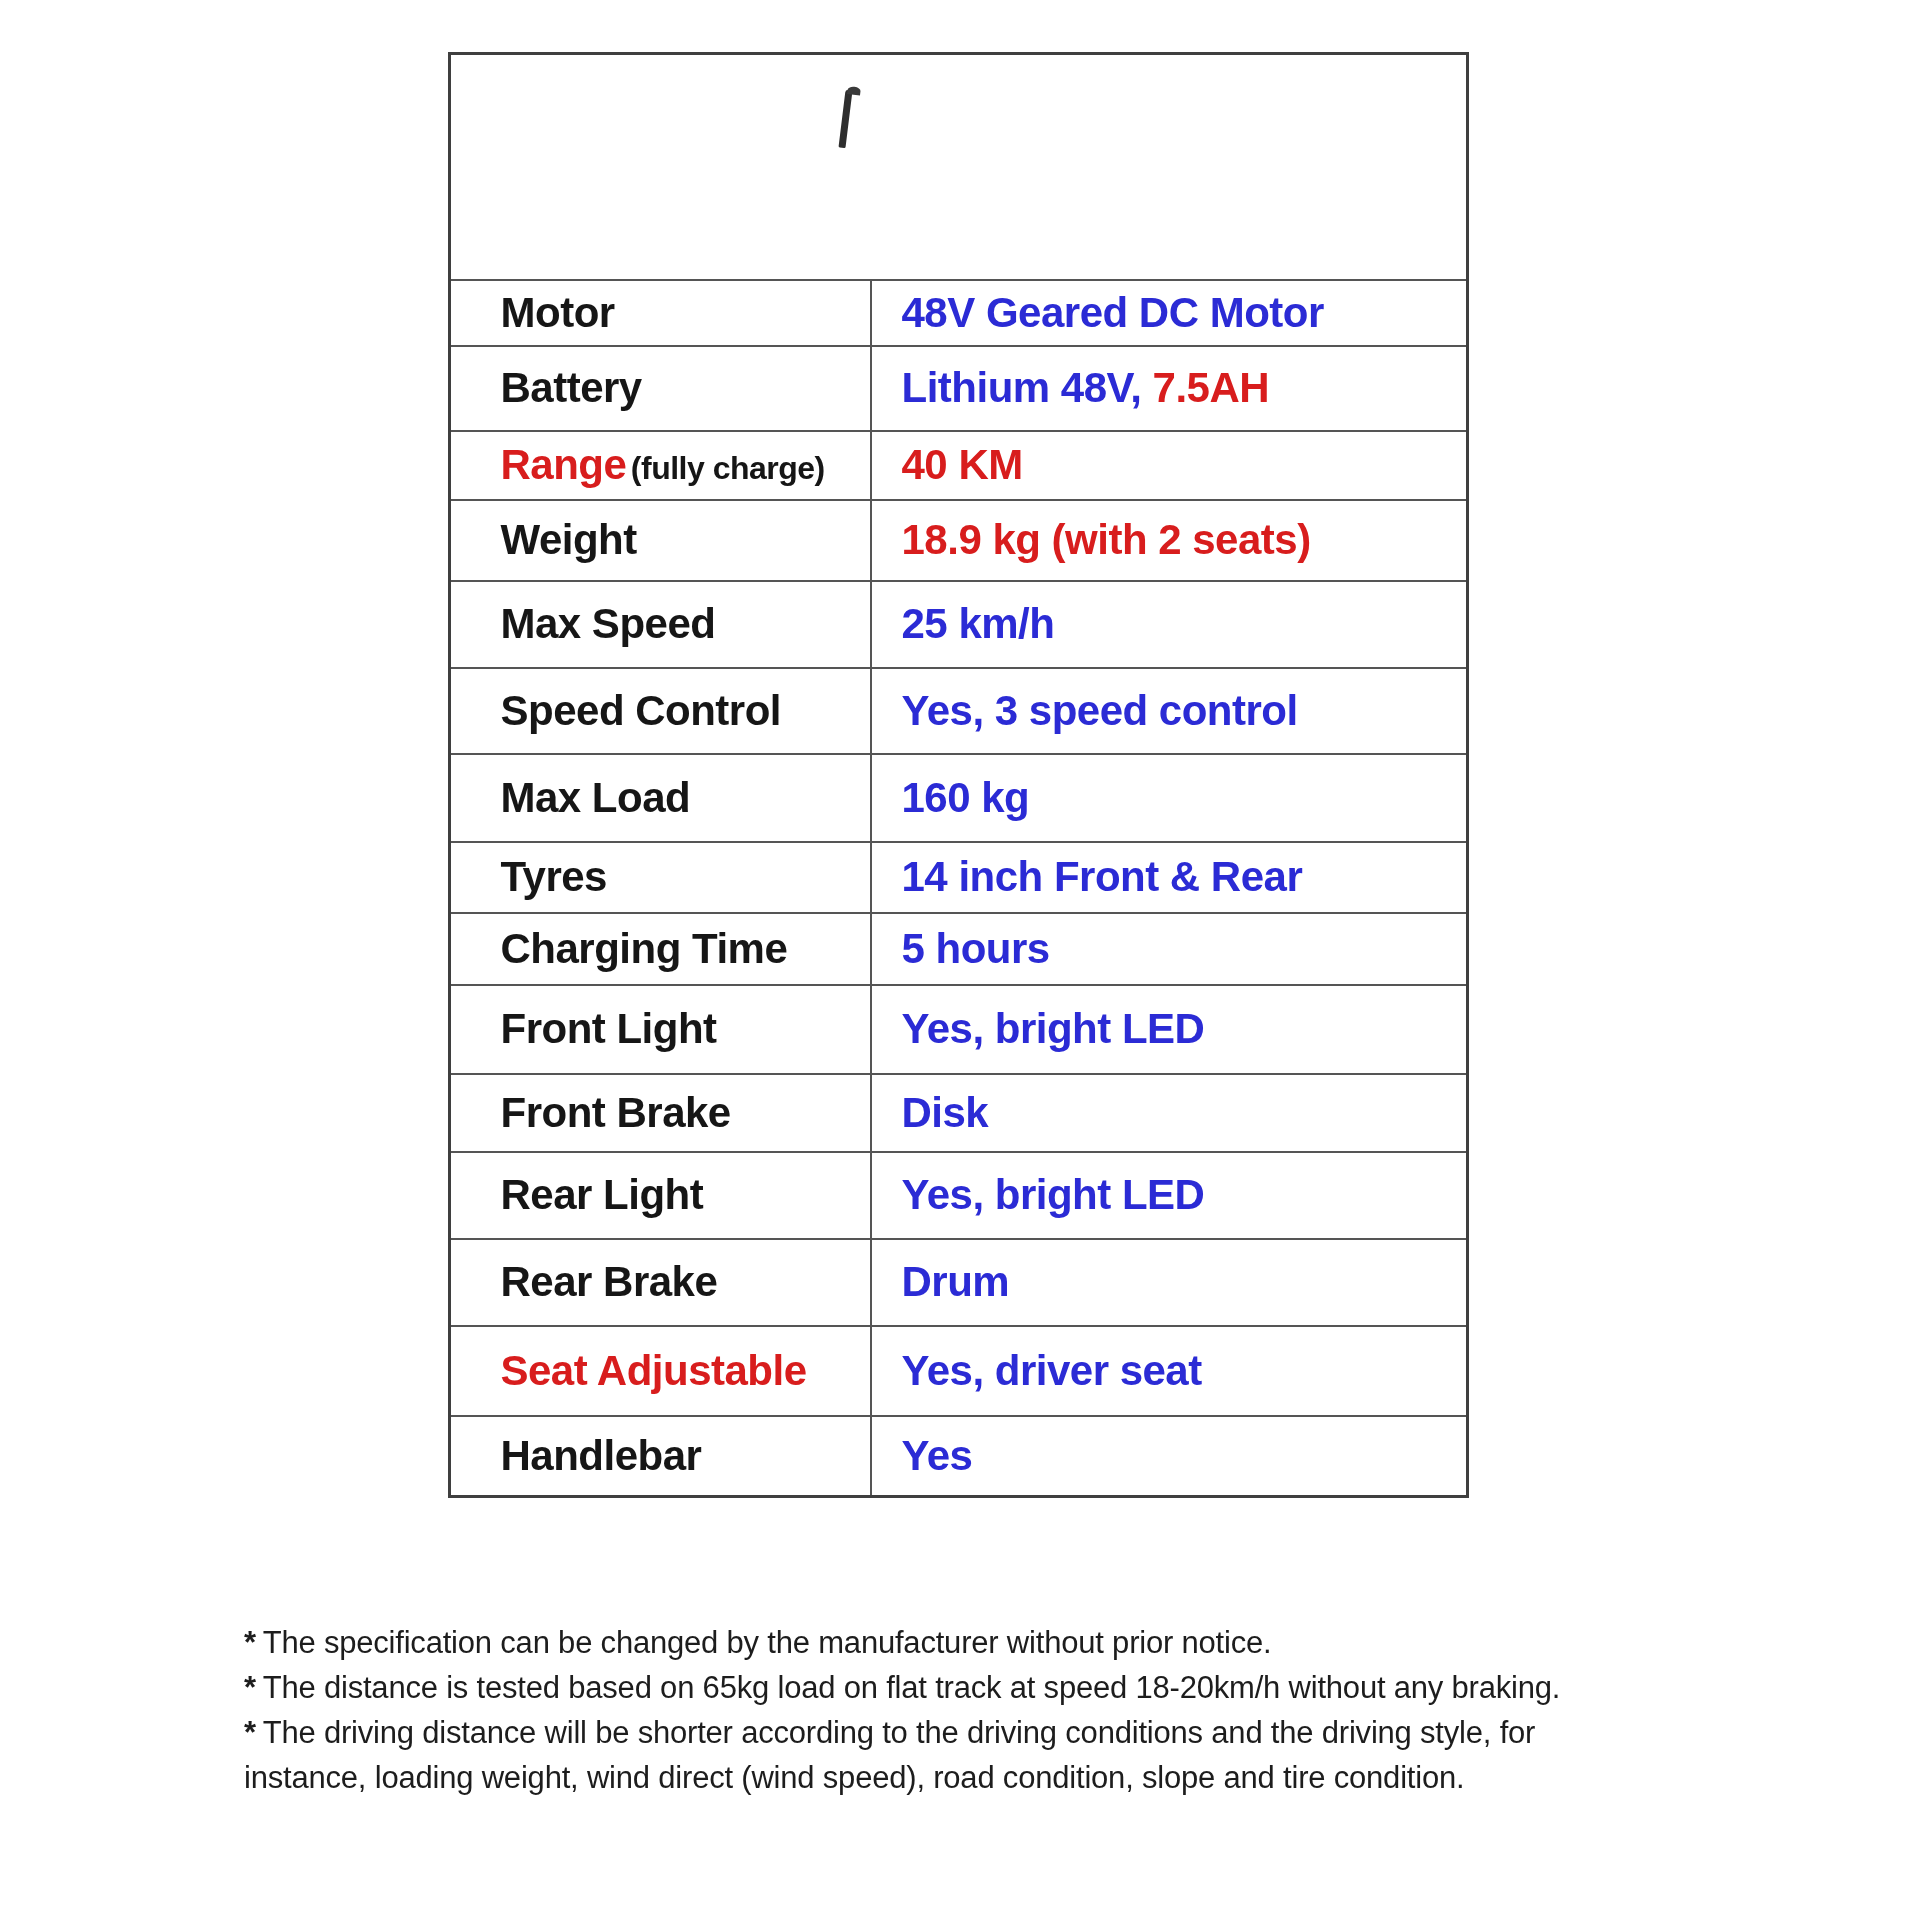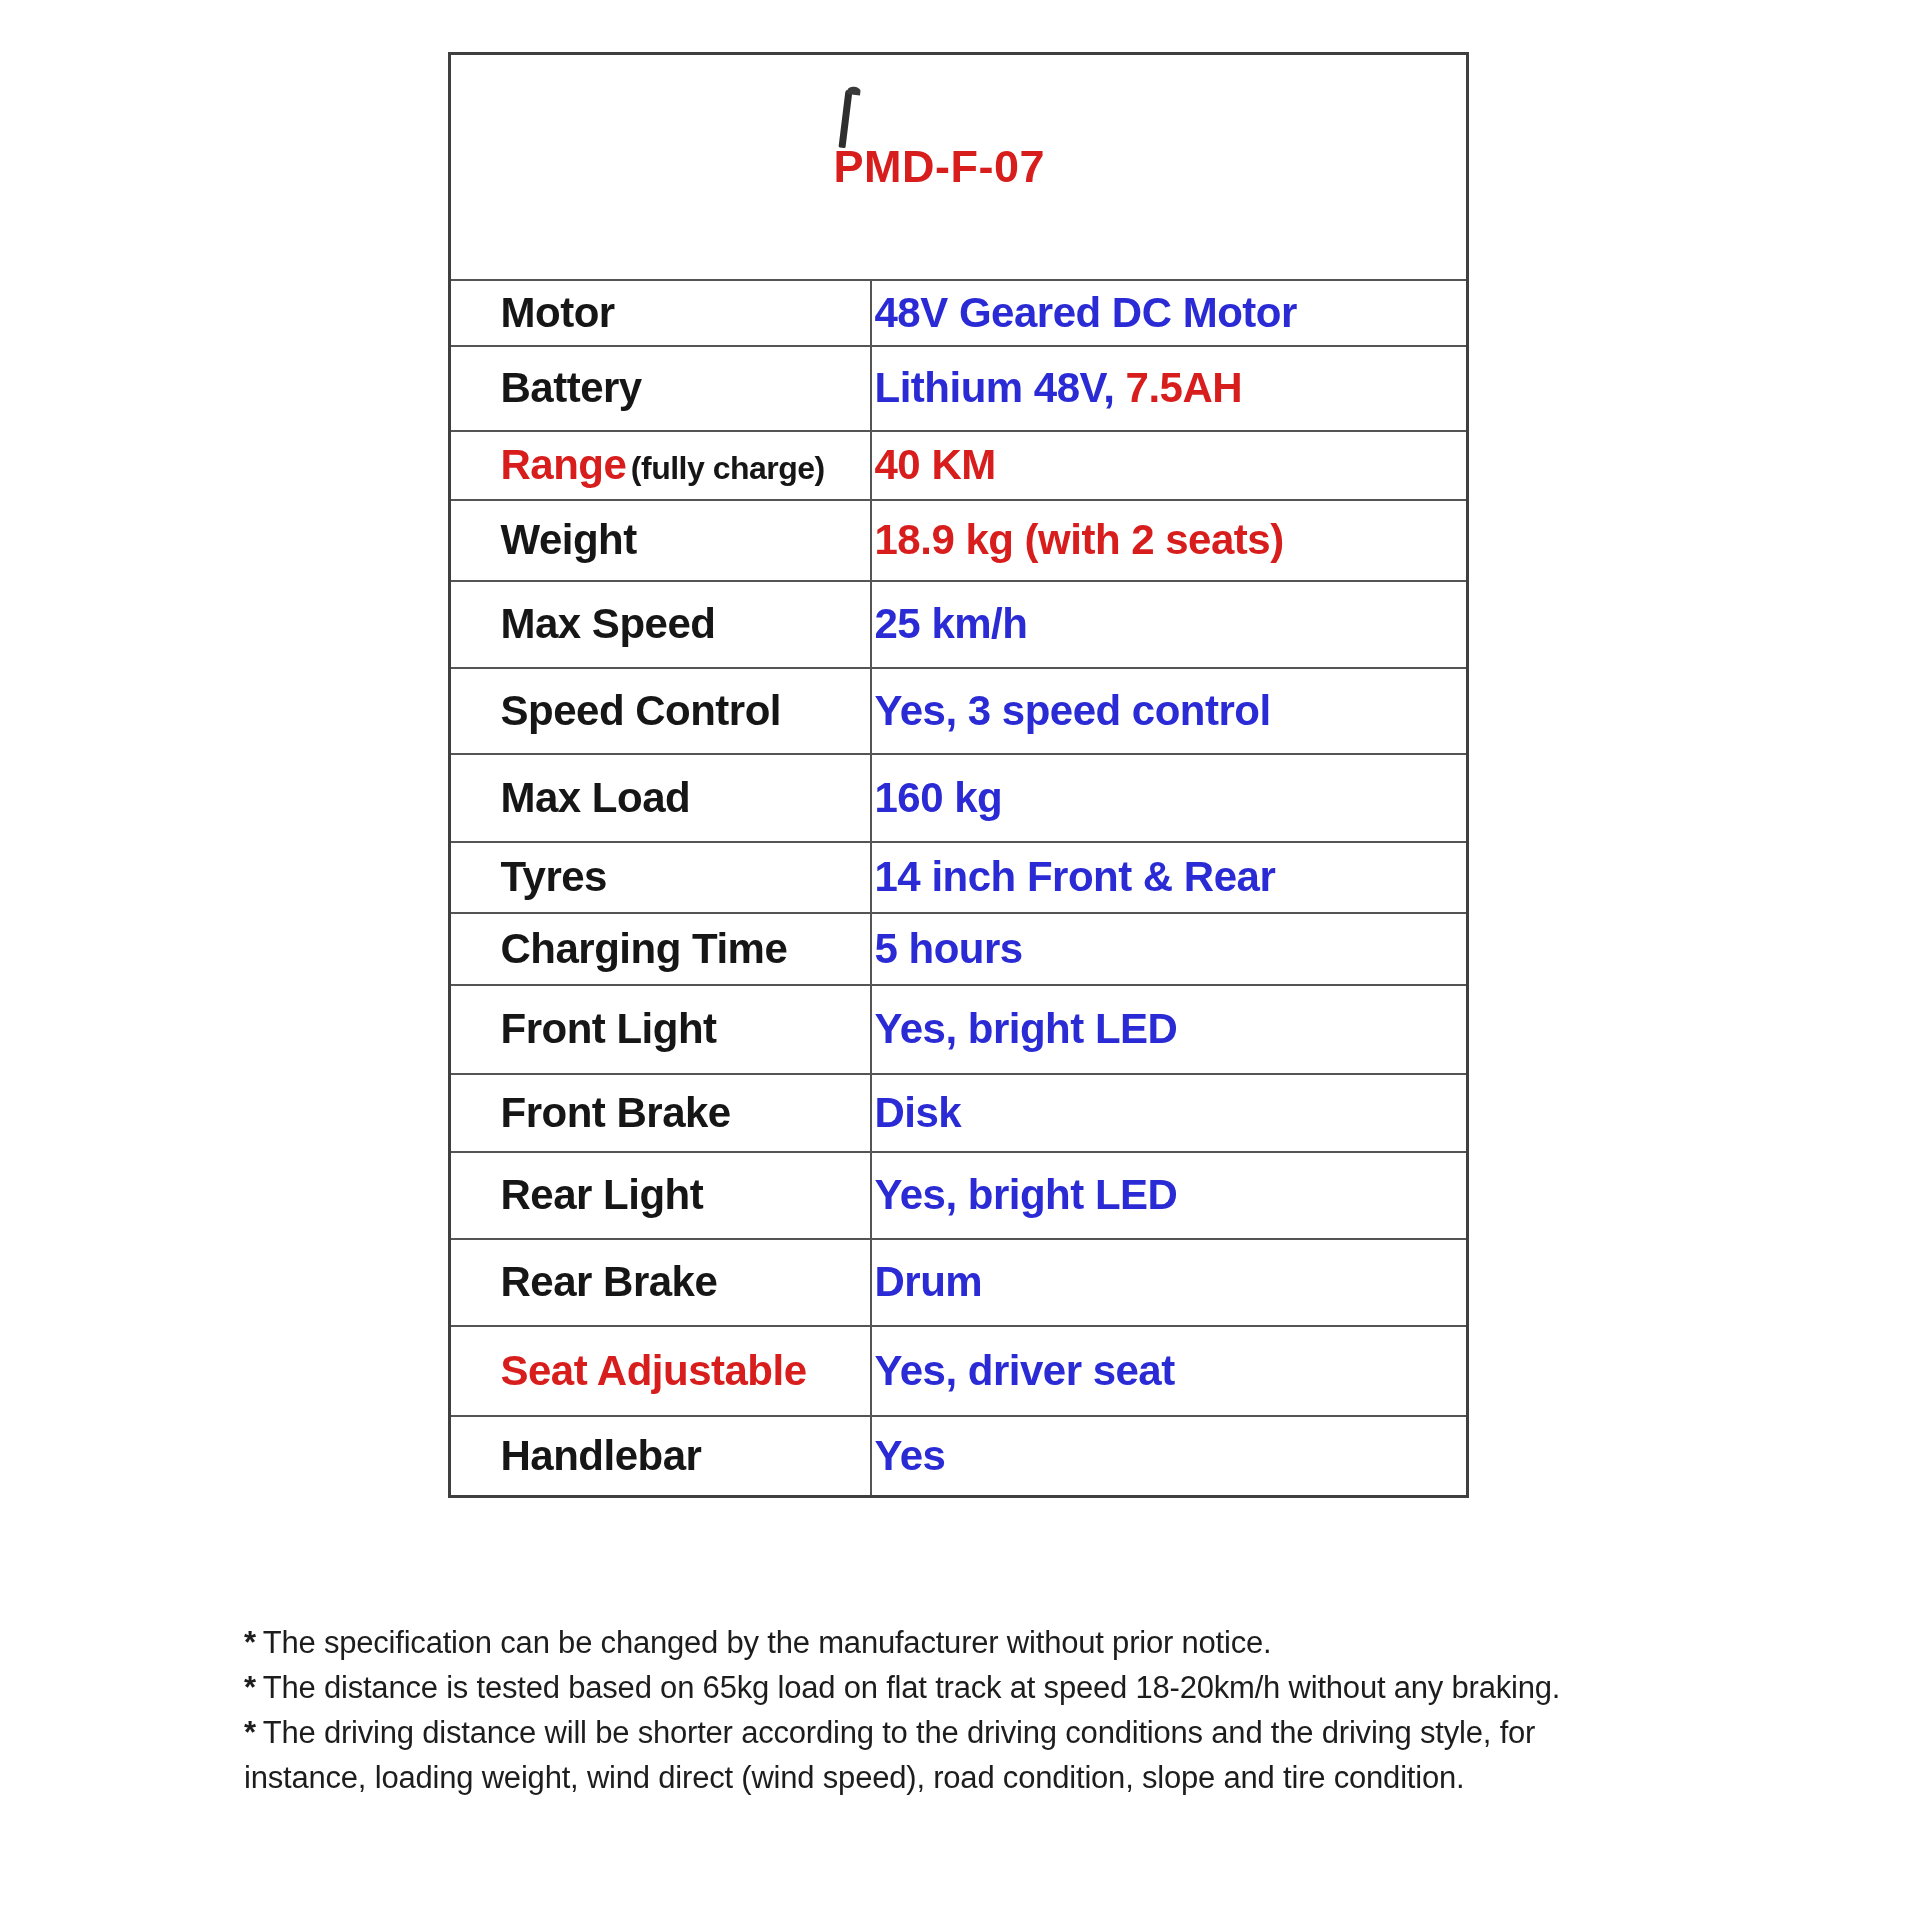--- a/index.html
+++ b/index.html
@@ -46,21 +46,21 @@
   }
   .smudge::before{
     content:"";
     position:absolute;
     left:1.9px;top:-3.9px;
     width:13.5px;height:7.7px;
     background:#3a3a3a;
     border-radius:50% 50% 0 0;
   }
   td.lblcell{padding-left:13.5px;}
-  td.valcell{padding-left:3px;margin-left:23px;}
+  td.valcell{padding-left:30px;margin-left:23px;}
   .lbl{
     color:var(--text);
     font-weight:bold;
     font-size:42px;
     letter-spacing:-0.5px;
     margin-left:36px;
   }
   .lbl.red{color:var(--red);}
   .note{
     color:var(--text);
@@ -94,21 +94,20 @@
 
   <table class="spec">
     <colgroup>
         <col style="width:421px">
         <col style="width:597px">
       </colgroup>
     <tbody>
       <tr style="height:226px">
         <td colspan="2" class="hdrcell">
           <div class="smudge"></div>
-          <div class="title">PMD-F-07</div>
         </td>
       </tr>
 
       <tr style="height:66px">
         <td class="lblcell"><span class="lbl">Motor</span></td>
         <td class="valcell"><span class="val">48V Geared DC Motor</span></td>
       </tr>
 
       <tr style="height:85px">
         <td class="lblcell"><span class="lbl">Battery</span></td>

